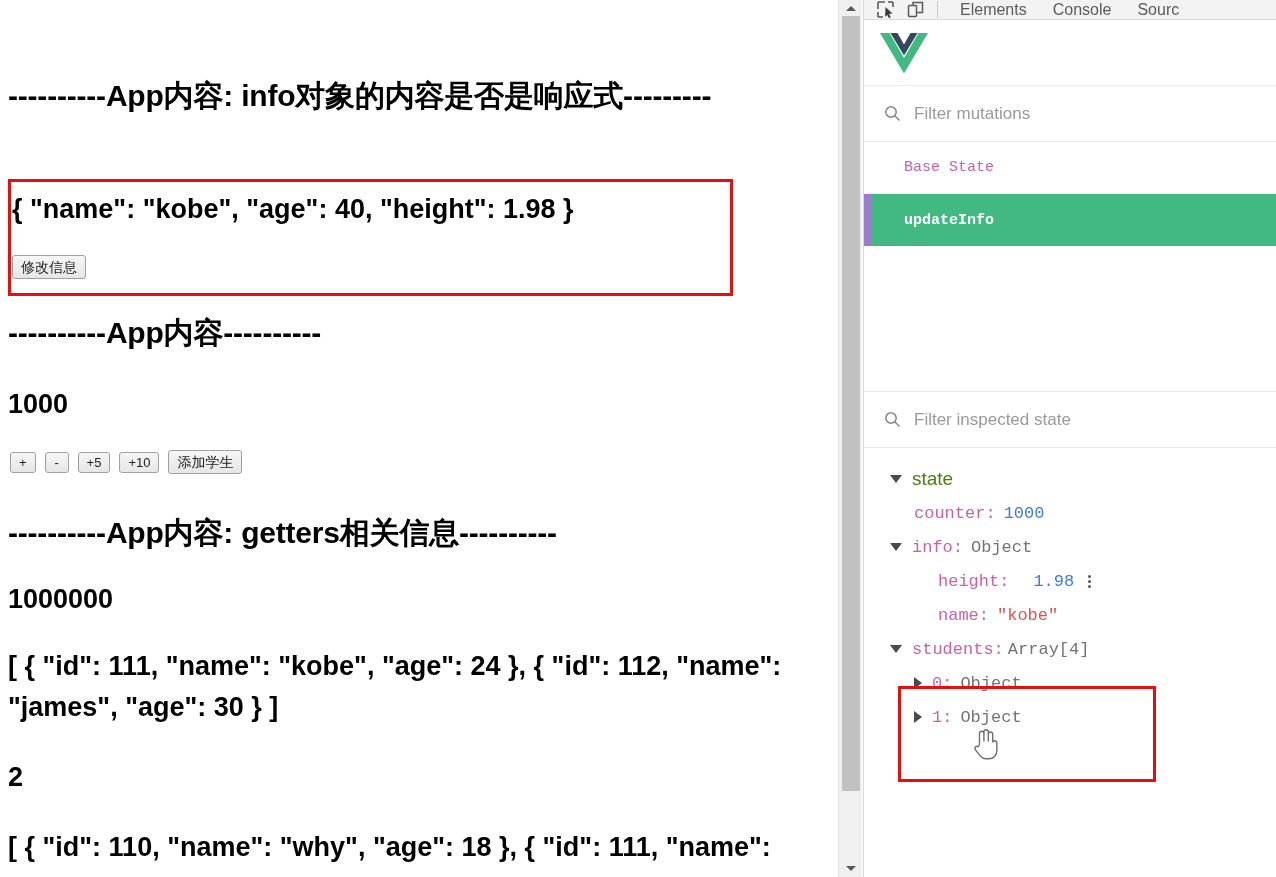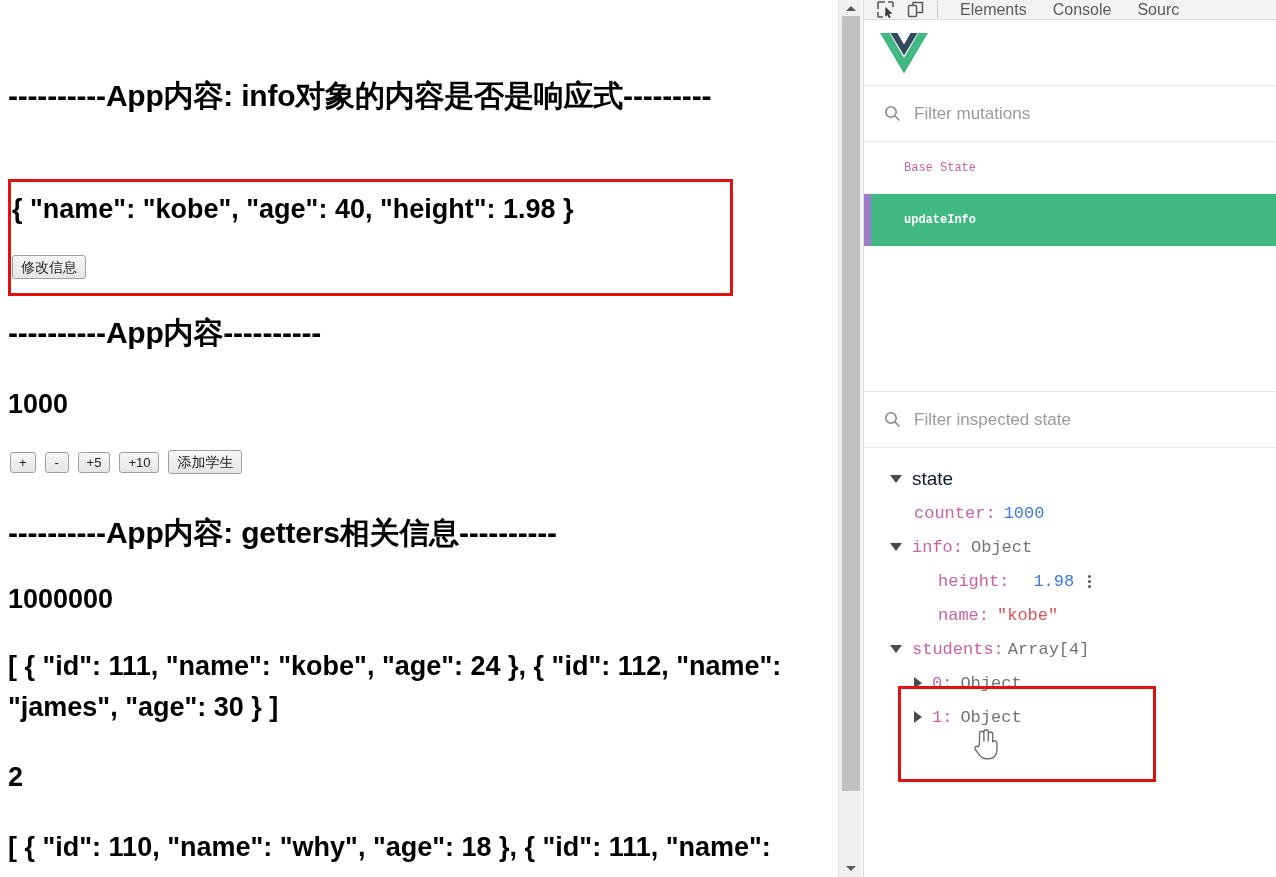--- a/index.html
+++ b/index.html
@@ -152,21 +152,21 @@
     font-size: 17px; color: #9a9a9a;
     font-family: "Liberation Sans", sans-serif;
   }
 
   .mut-row {
     position: relative;
     height: 52px;
     display: flex; align-items: center;
     padding-left: 40px;
     font-family: "Liberation Mono", monospace;
-    font-size: 12px;
+    font-size: 15px;
     background: #fff;
     border-bottom: 1px solid #f0f0f0;
     cursor: default;
   }
   .mut-row.base { color: #c762a6; }
   .mut-row.active {
     background: #42b883;
     color: #ffffff;
     font-weight: bold;
     border-bottom: none;
@@ -199,21 +199,21 @@
   .arrow.open {
     border-left: 6px solid transparent;
     border-right: 6px solid transparent;
     border-top: 8px solid #4a4a4a;
   }
   .arrow.closed {
     border-top: 6px solid transparent;
     border-bottom: 6px solid transparent;
     border-left: 8px solid #4a4a4a;
   }
-  .k-state { color: #0f172a; font-size: 19px; font-family: "Liberation Sans", sans-serif; }
+  .k-state { color: #4d7c0f; font-size: 19px; font-family: "Liberation Sans", sans-serif; }
   .k-prop  { color: #c762a6; }
   .v-num   { color: #3d7ae0; }
   .v-str   { color: #e05252; }
   .v-type  { color: #737373; }
   .indent1 { padding-left: 24px; }
   .indent2 { padding-left: 48px; }
   .kebab {
     display: inline-flex; flex-direction: column; justify-content: space-between;
     height: 13px; margin-left: 14px; cursor: default;
   }

